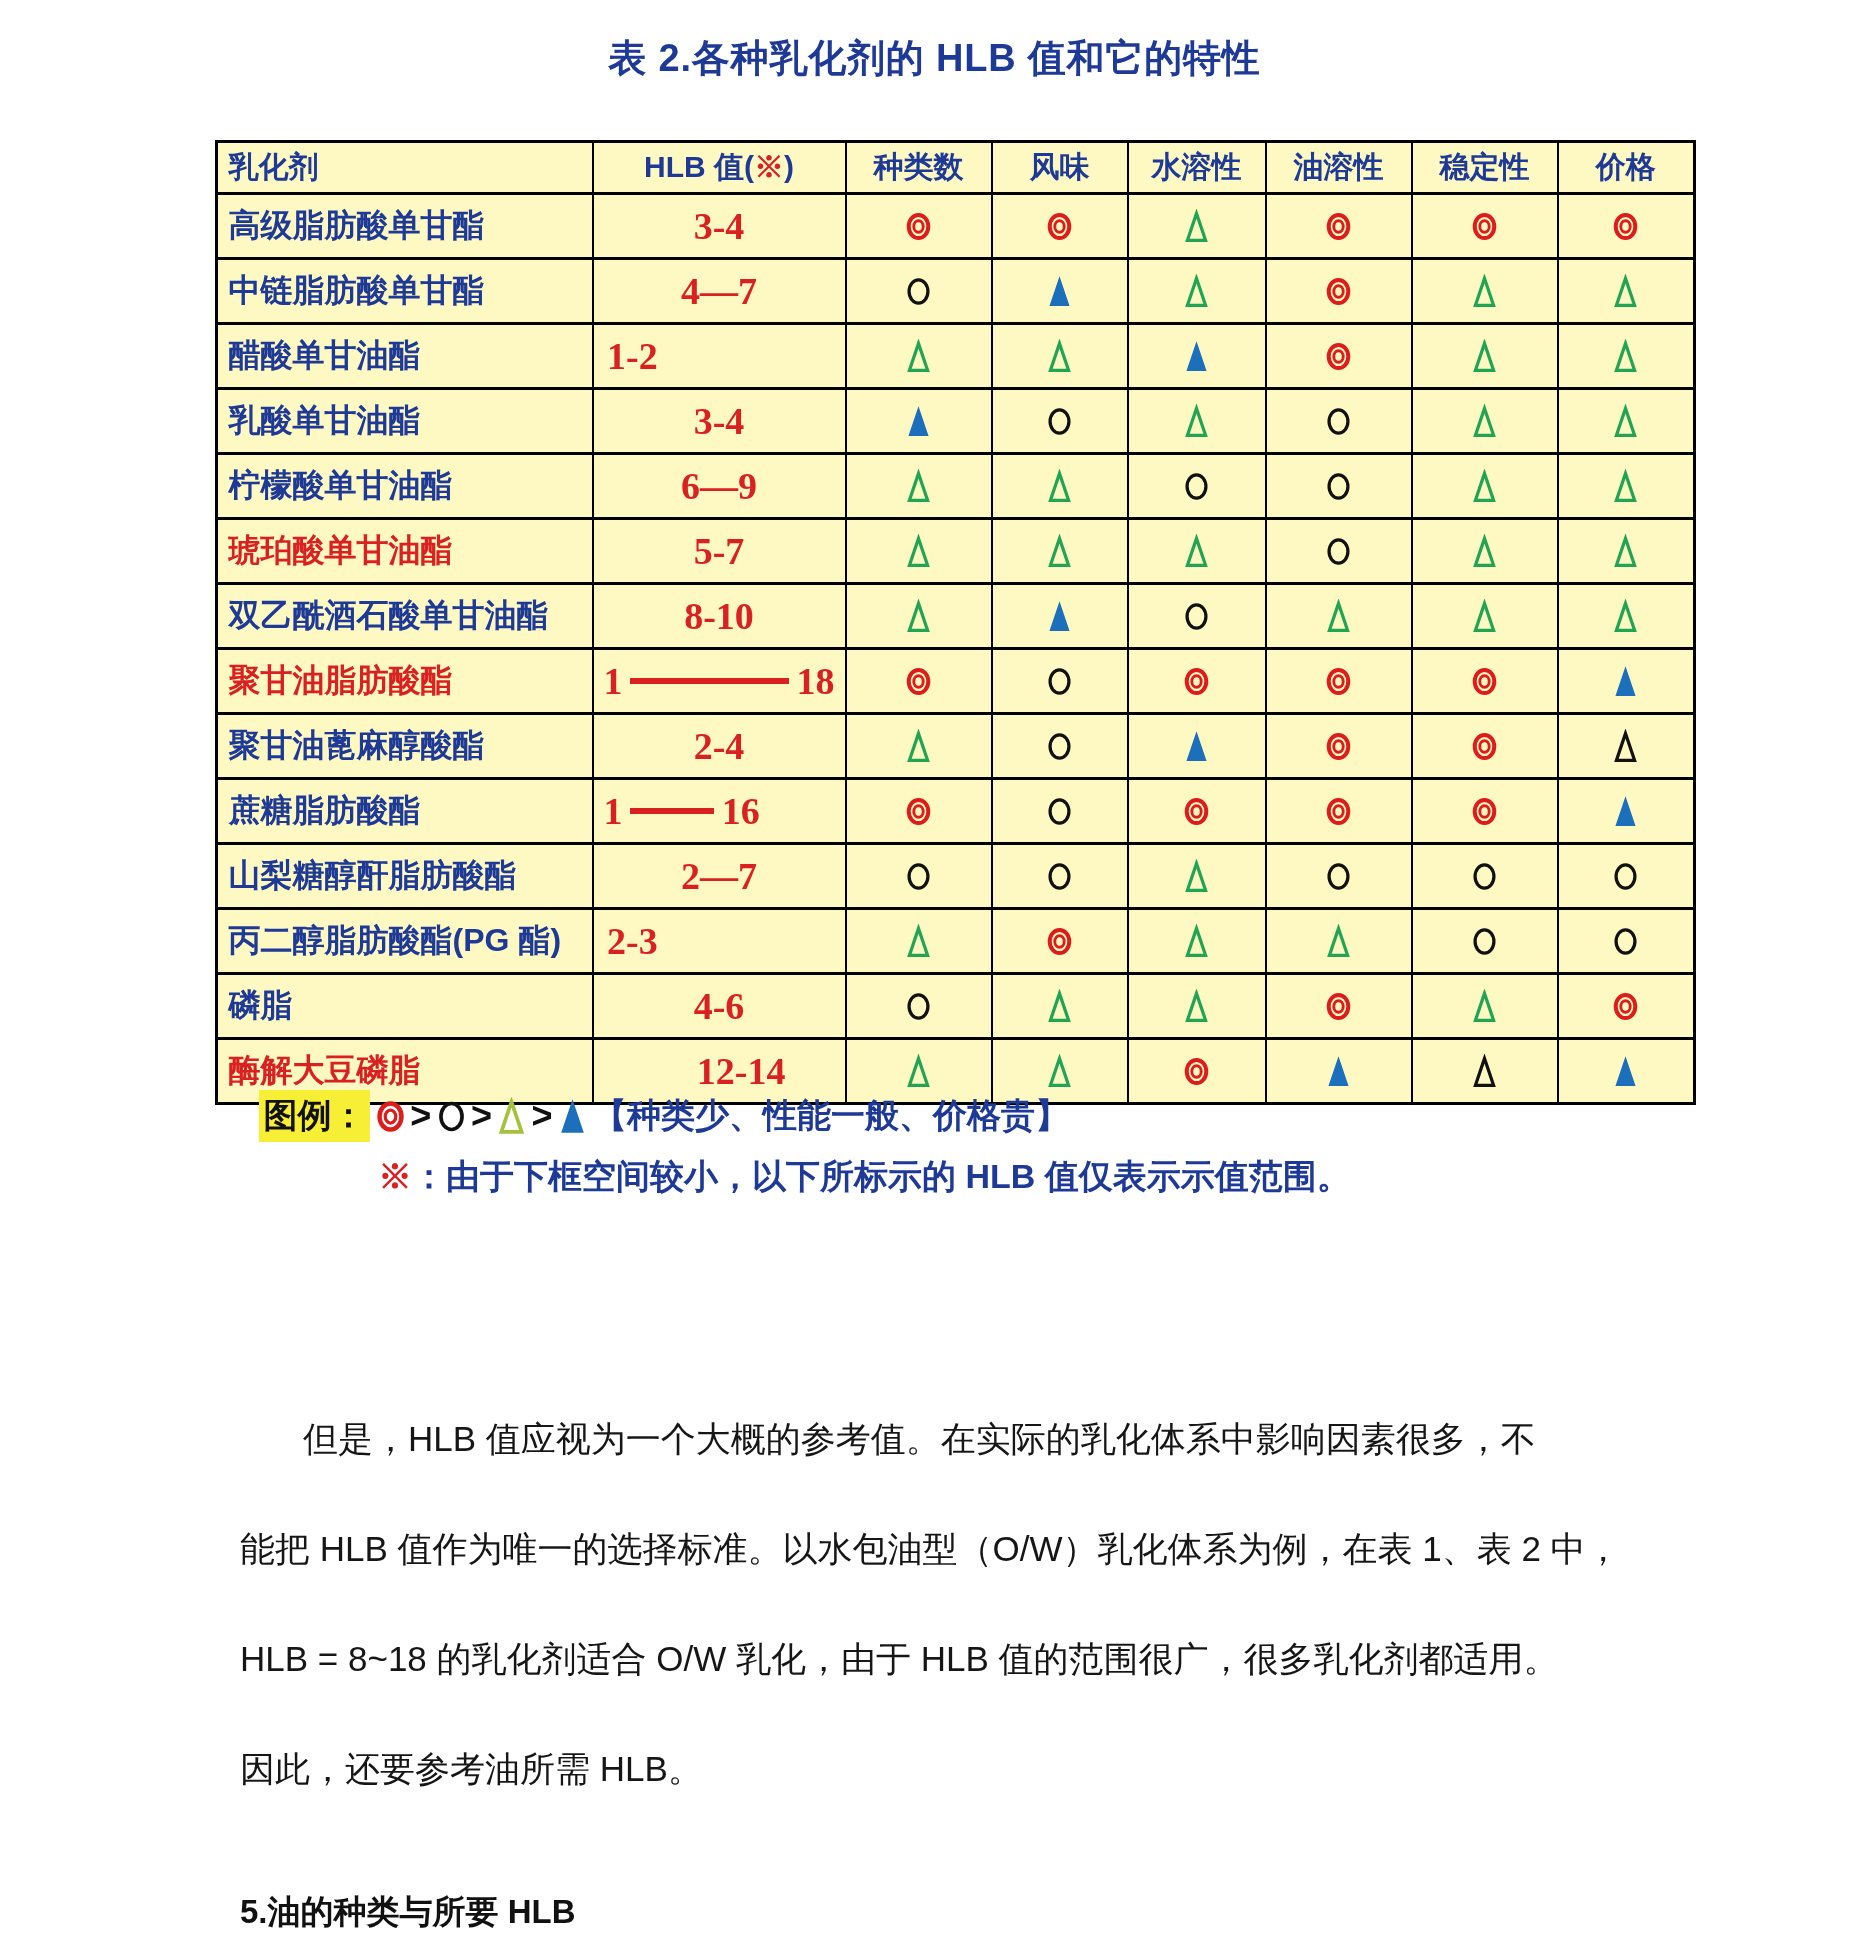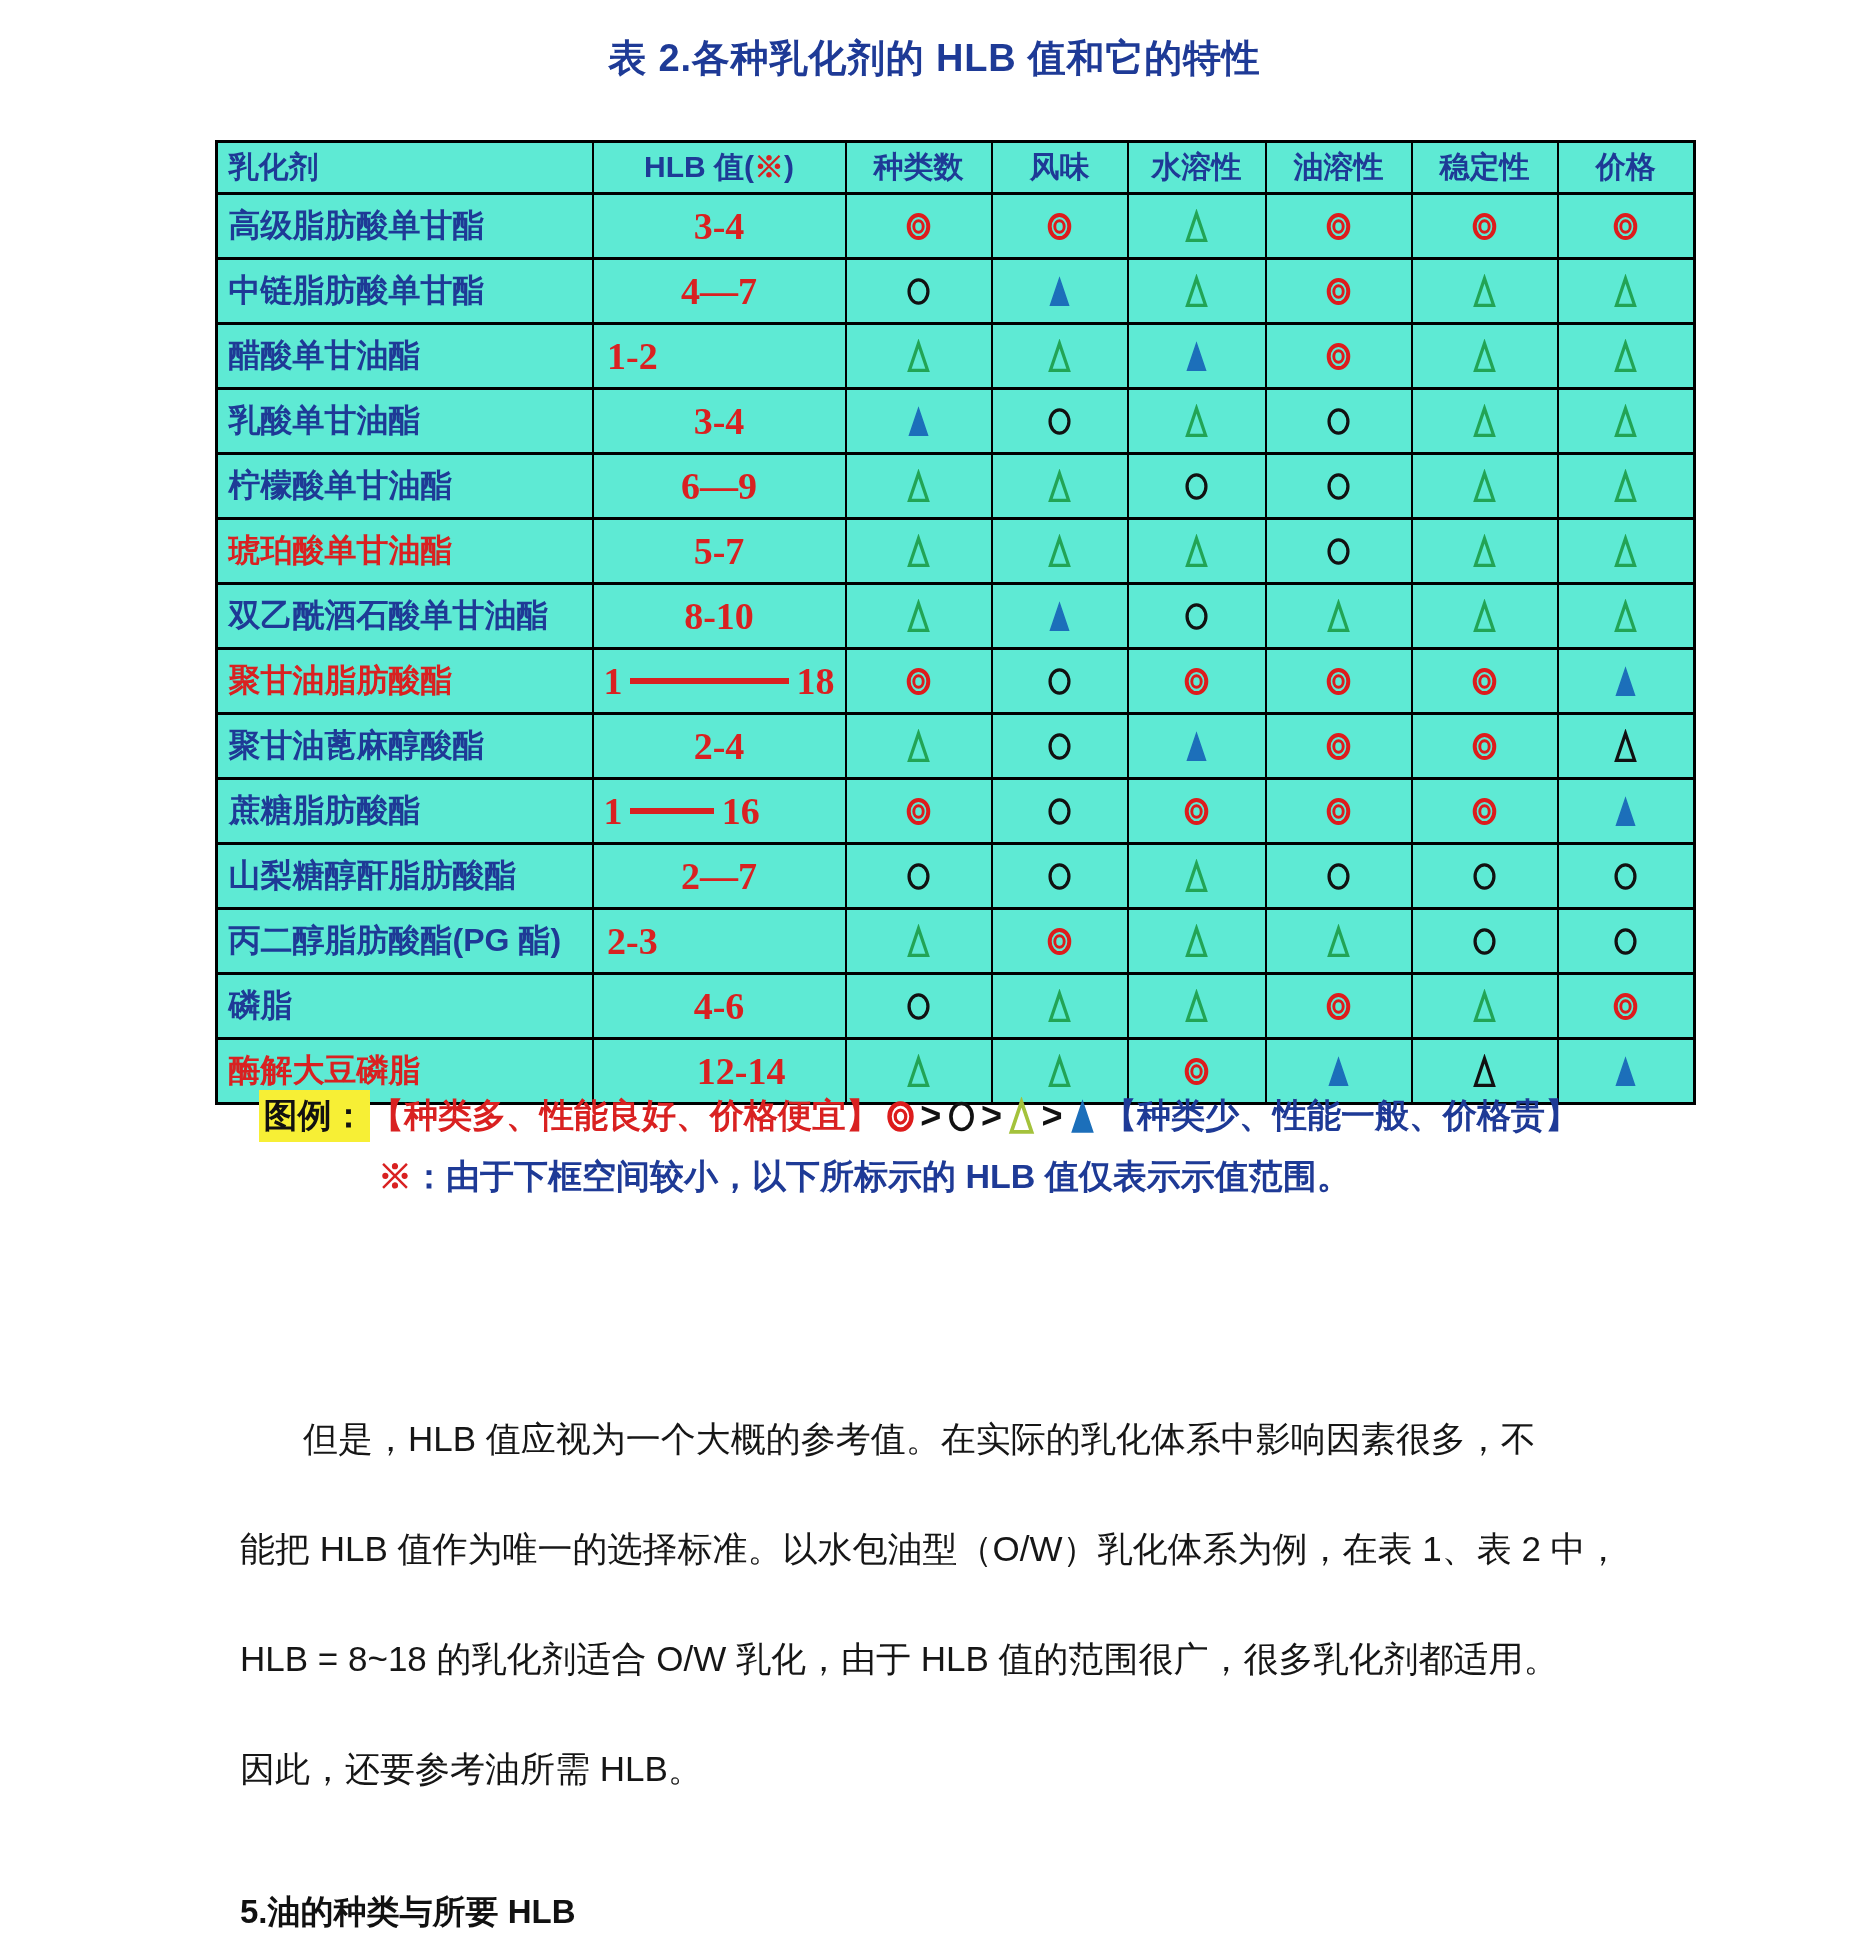--- a/index.html
+++ b/index.html
@@ -12,21 +12,21 @@
     width:1869px;height:1955px;position:relative;background:#ffffff;
     font-family:"Liberation Sans",sans-serif;color:var(--ink);
   }
   .title{
     position:absolute;top:33px;left:0;width:100%;text-align:center;
     font-size:38px;font-weight:bold;color:var(--blue);letter-spacing:0.8px;
   }
   
   table.hlb{
     position:absolute;left:215px;top:140px;width:1480px;
-    border-collapse:collapse;table-layout:fixed;background:#5eead4;
+    border-collapse:collapse;table-layout:fixed;background:#fef9c3;
     border:3.8px solid #000;
   }
   table.hlb td{
     border-left:2.3px solid #000;border-right:2.3px solid #000;
     border-top:3.8px solid #000;border-bottom:3.8px solid #000;
     vertical-align:middle;overflow:hidden;
   }
   tr.hdr td{height:47px;}
   tr.t-row td{height:60px;}
   .th{font-size:30px;font-weight:bold;color:var(--blue);text-align:center;}
@@ -432,21 +432,20 @@
         <td class="c-sym"><svg viewBox="0 0 40 48" class="sym">
             <polygon points="20,6 32.5,43 7.5,43" fill="#1c6fba" stroke="#1c6fba" stroke-width="2"></polygon>
           </svg></td>
       </tr>
     </tbody>
 </table>
 
 <div class="legend">
   <div class="legend-line1">
     <span class="legend-label">图例：</span>
-    <span class="legend-good">【种类多、性能良好、价格便宜】</span>
     <span class="legend-syms">
         <svg viewBox="0 0 40 48" class="sym">
           <ellipse cx="20" cy="24" rx="13.5" ry="16" fill="none" stroke="#dd1c1c" stroke-width="5.5"></ellipse>
           <ellipse cx="20" cy="24" rx="6.5" ry="8" fill="none" stroke="#dd1c1c" stroke-width="4"></ellipse>
         </svg>
         <span class="gt">&gt;</span>
         <svg viewBox="0 0 40 48" class="sym">
           <ellipse cx="20" cy="24" rx="13" ry="16" fill="none" stroke="#111111" stroke-width="4.5"></ellipse>
         </svg>
         <span class="gt">&gt;</span>

